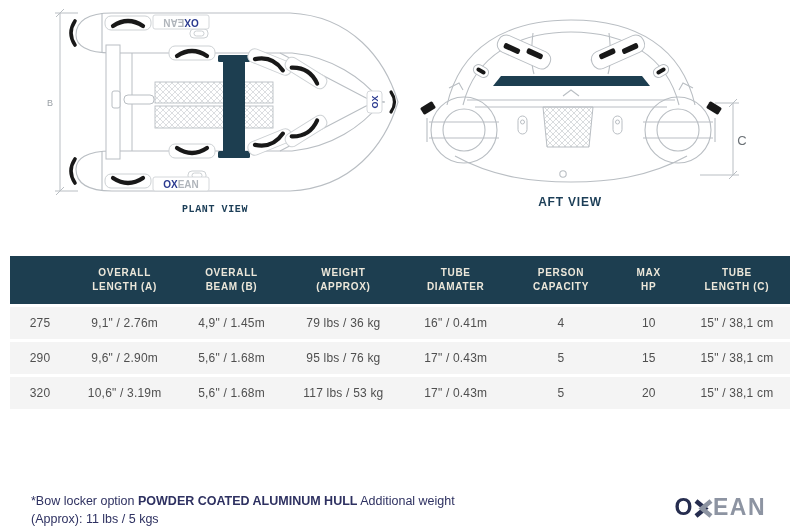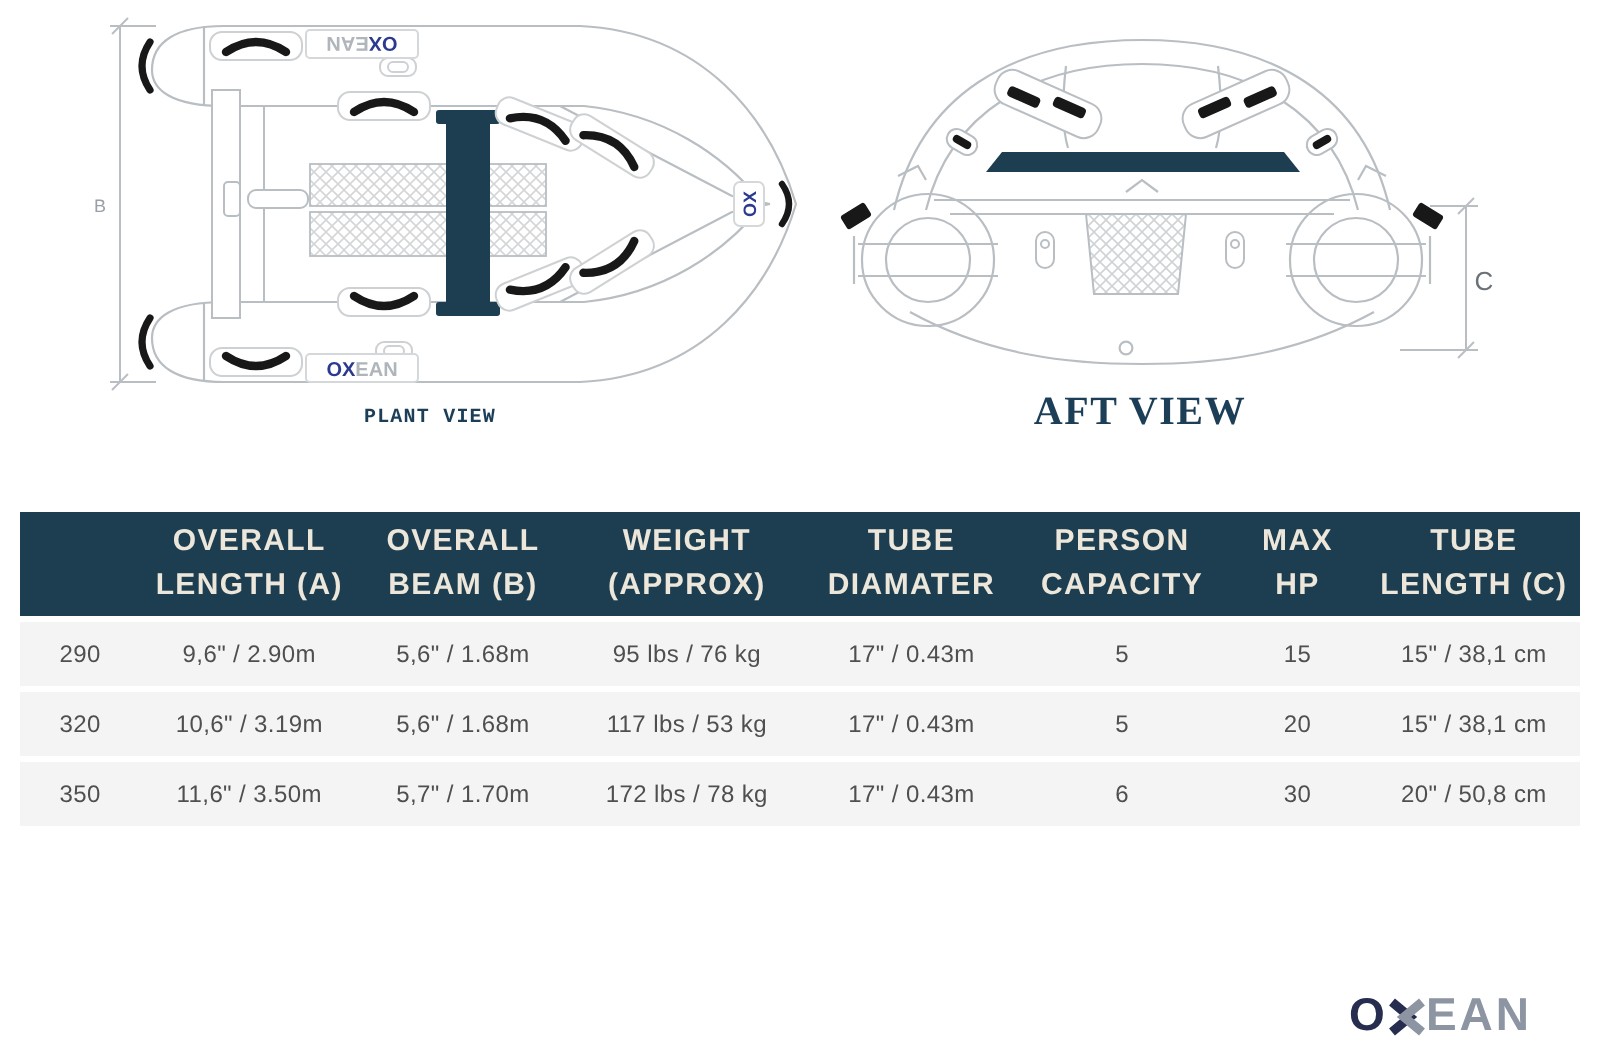--- a/index.html
+++ b/index.html
@@ -8,25 +8,25 @@
     --logo-navy:#262d4f; --logo-gray:#8d94a2;
   }
   *{box-sizing:border-box; margin:0; padding:0;}
   html,body{width:800px; height:532px; background:#ffffff; overflow:hidden;
     font-family:"Liberation Sans", sans-serif;}
   .page{position:relative; width:800px; height:532px; background:#fff;}
 
   .drawing{position:absolute;}
   .view-label{position:absolute; color:var(--label-navy); font-weight:bold; text-align:center;}
   .plant-label{left:130px; top:204px; width:170px; font-size:10px; letter-spacing:.6px;font-family:Liberation Mono, monospace;}
-  .aft-label{left:480px; top:195px; width:180px; font-size:20px; letter-spacing:.8px;font-family:Liberation Serif, serif;}
+  .aft-label{left:480px; top:195px; width:180px; font-size:12px; letter-spacing:.8px;}
 
   .spec-table-wrap{position:absolute; left:10px; top:253px; width:780px;}
   table{width:100%; border-collapse:separate; border-spacing:0 3px; table-layout:fixed;}
-  thead th{background:var(--navy); color:var(--header-text); font-size:15px; font-weight:bold;
+  thead th{background:var(--navy); color:var(--header-text); font-size:10px; font-weight:bold;
     letter-spacing:.7px; white-space:pre-line; text-align:center; vertical-align:middle;
     height:48px; padding:4px 2px; line-height:1.45;}
   tbody td{background:var(--row-bg); color:var(--row-text); font-size:12px; text-align:center;
     vertical-align:middle; height:32px; padding:4px 2px; letter-spacing:.2px;}
 
   .footnote{position:absolute; left:31px; top:493px; width:445px; font-size:12.5px;
     color:var(--note-navy); line-height:1.4;}
   .footnote b{font-weight:bold;}
 
   .brand-logo{position:absolute; right:34px; top:494px; font-size:23px; font-weight:bold;
@@ -261,53 +261,54 @@
             <th>PERSON
 CAPACITY</th>
             <th>MAX
 HP</th>
             <th>TUBE
 LENGTH (C)</th>
           </tr>
         </thead>
       <tbody>
           <tr>
+            <td>275</td>
+            <td>9,1" / 2.76m</td>
+            <td>4,9" / 1.45m</td>
+            <td>79 lbs / 36 kg</td>
+            <td>16" / 0.41m</td>
+            <td>4</td>
+            <td>10</td>
+            <td>15" / 38,1 cm</td>
+          </tr>
+          <tr>
             <td>290</td>
             <td>9,6" / 2.90m</td>
             <td>5,6" / 1.68m</td>
             <td>95 lbs / 76 kg</td>
             <td>17" / 0.43m</td>
             <td>5</td>
             <td>15</td>
             <td>15" / 38,1 cm</td>
           </tr>
           <tr>
             <td>320</td>
             <td>10,6" / 3.19m</td>
             <td>5,6" / 1.68m</td>
             <td>117 lbs / 53 kg</td>
             <td>17" / 0.43m</td>
             <td>5</td>
             <td>20</td>
             <td>15" / 38,1 cm</td>
           </tr>
-          <tr>
-            <td>350</td>
-            <td>11,6" / 3.50m</td>
-            <td>5,7" / 1.70m</td>
-            <td>172 lbs / 78 kg</td>
-            <td>17" / 0.43m</td>
-            <td>6</td>
-            <td>30</td>
-            <td>20" / 50,8 cm</td>
-          </tr>
         </tbody>
     </table>
   </div>
 
+  <div class="footnote"><span>*Bow locker option </span><b>POWDER COATED ALUMINUM HULL</b><span> Additional weight (Approx): 11 lbs / 5 kgs</span></div>
 
   <div class="brand-logo">
     <span>O</span>
       <svg width="21" height="19" viewBox="0 0 21 19">
         <path d="M3,2 L12,9.5 L3,17" stroke="var(--logo-navy)" stroke-width="4.6" fill="none"></path>
         <path d="M18,2 L9,9.5 L18,17" stroke="var(--logo-gray)" stroke-width="4.6" fill="none"></path>
       </svg>
       <span class="ean">EAN</span>
   </div>
 

